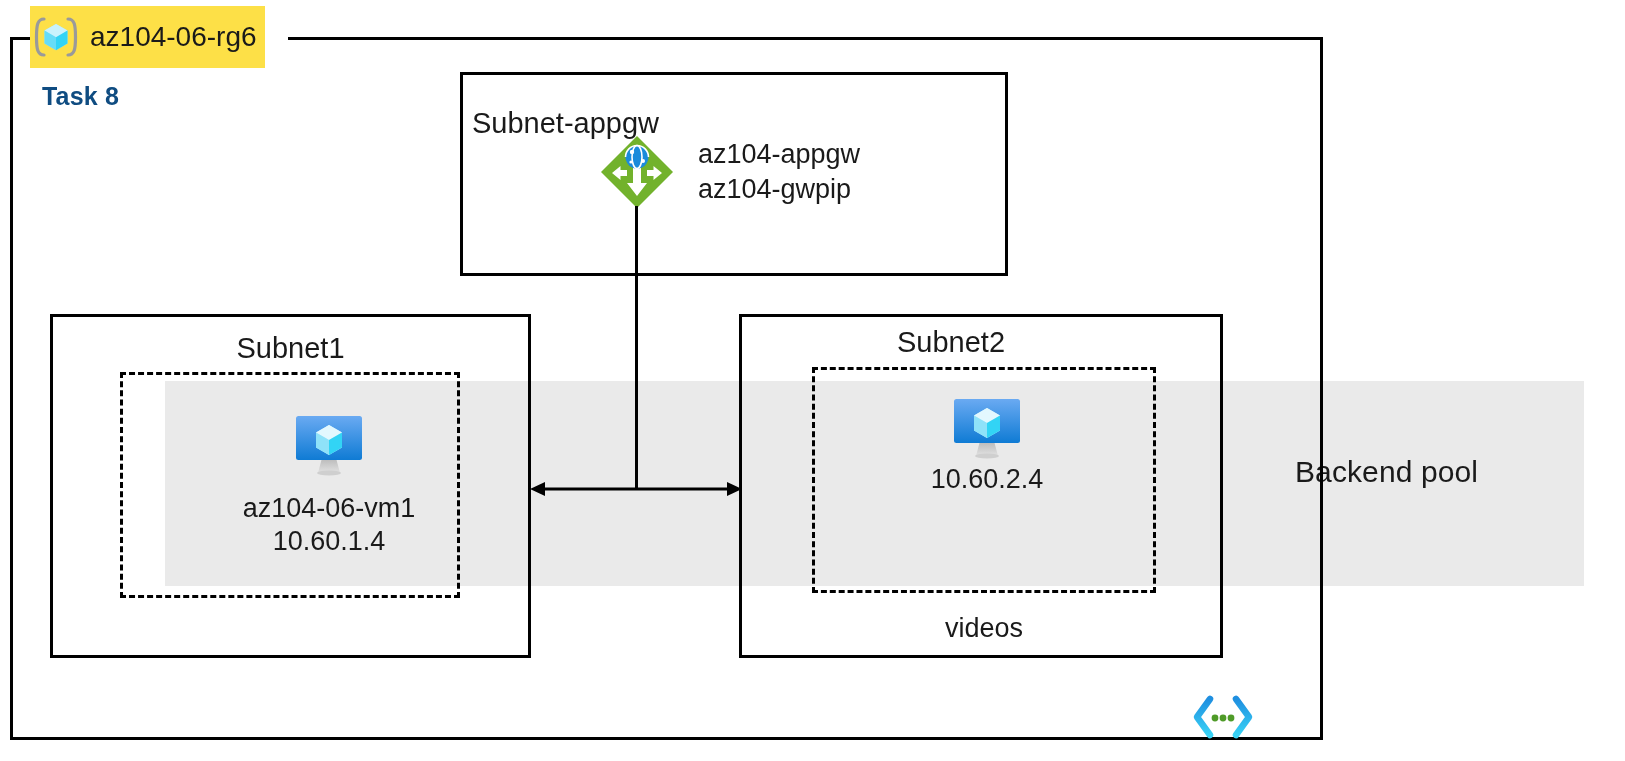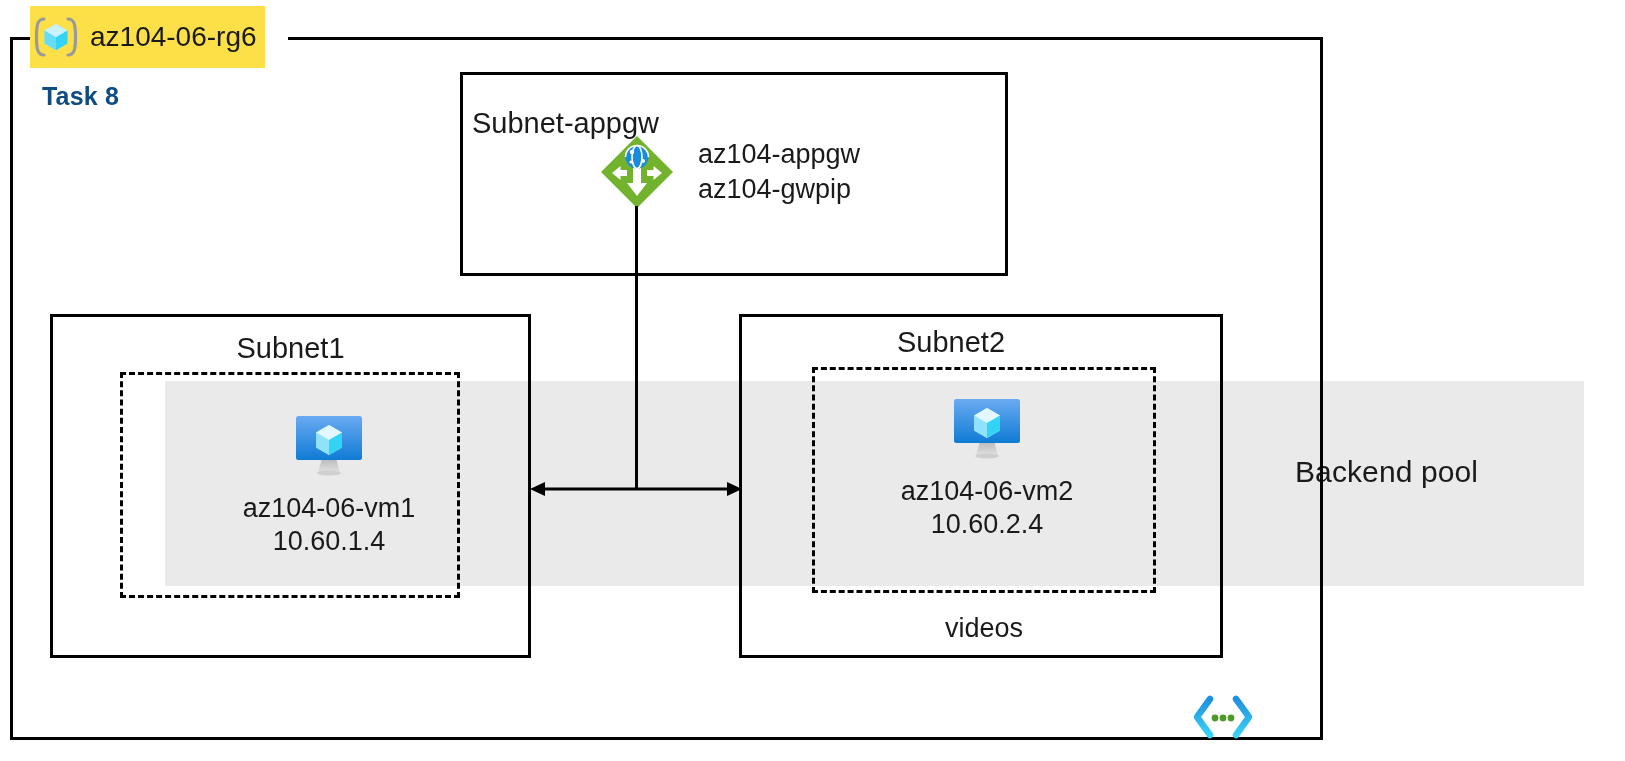--- a/index.html
+++ b/index.html
@@ -332,21 +332,20 @@
         <ellipse cx="38" cy="63" rx="12" ry="2.5" fill="#cfcfcf"></ellipse>
         <rect x="5" y="6" width="66" height="44" rx="2.5" fill="url(#vmScreen2)"></rect>
         <g>
           <polygon points="38,15 51,22.5 51,37.5 38,45 25,37.5 25,22.5" fill="#bdeefc"></polygon>
           <polygon points="38,15 51,22.5 38,30 25,22.5" fill="#e3f8fe"></polygon>
           <polygon points="38,30 51,22.5 51,37.5 38,45" fill="#32d4f5"></polygon>
           <polygon points="38,30 38,45 25,37.5 25,22.5" fill="#8fe2f9"></polygon>
         </g>
       </svg>
     </span>
-    <span class="vm-name">az104-06-vm2</span>
     <span class="vm-ip">10.60.2.4</span>
   </div>
 
   <div class="dashed-caption caption2">videos</div>
 
   <svg class="abs code-glyph" viewBox="0 0 62 48" xmlns="http://www.w3.org/2000/svg">
     <defs>
       <linearGradient id="brkGrad" x1="0" y1="0" x2="0" y2="1">
         <stop offset="0" stop-color="#1f8fe0"></stop>
         <stop offset="1" stop-color="#39d2f5"></stop>

